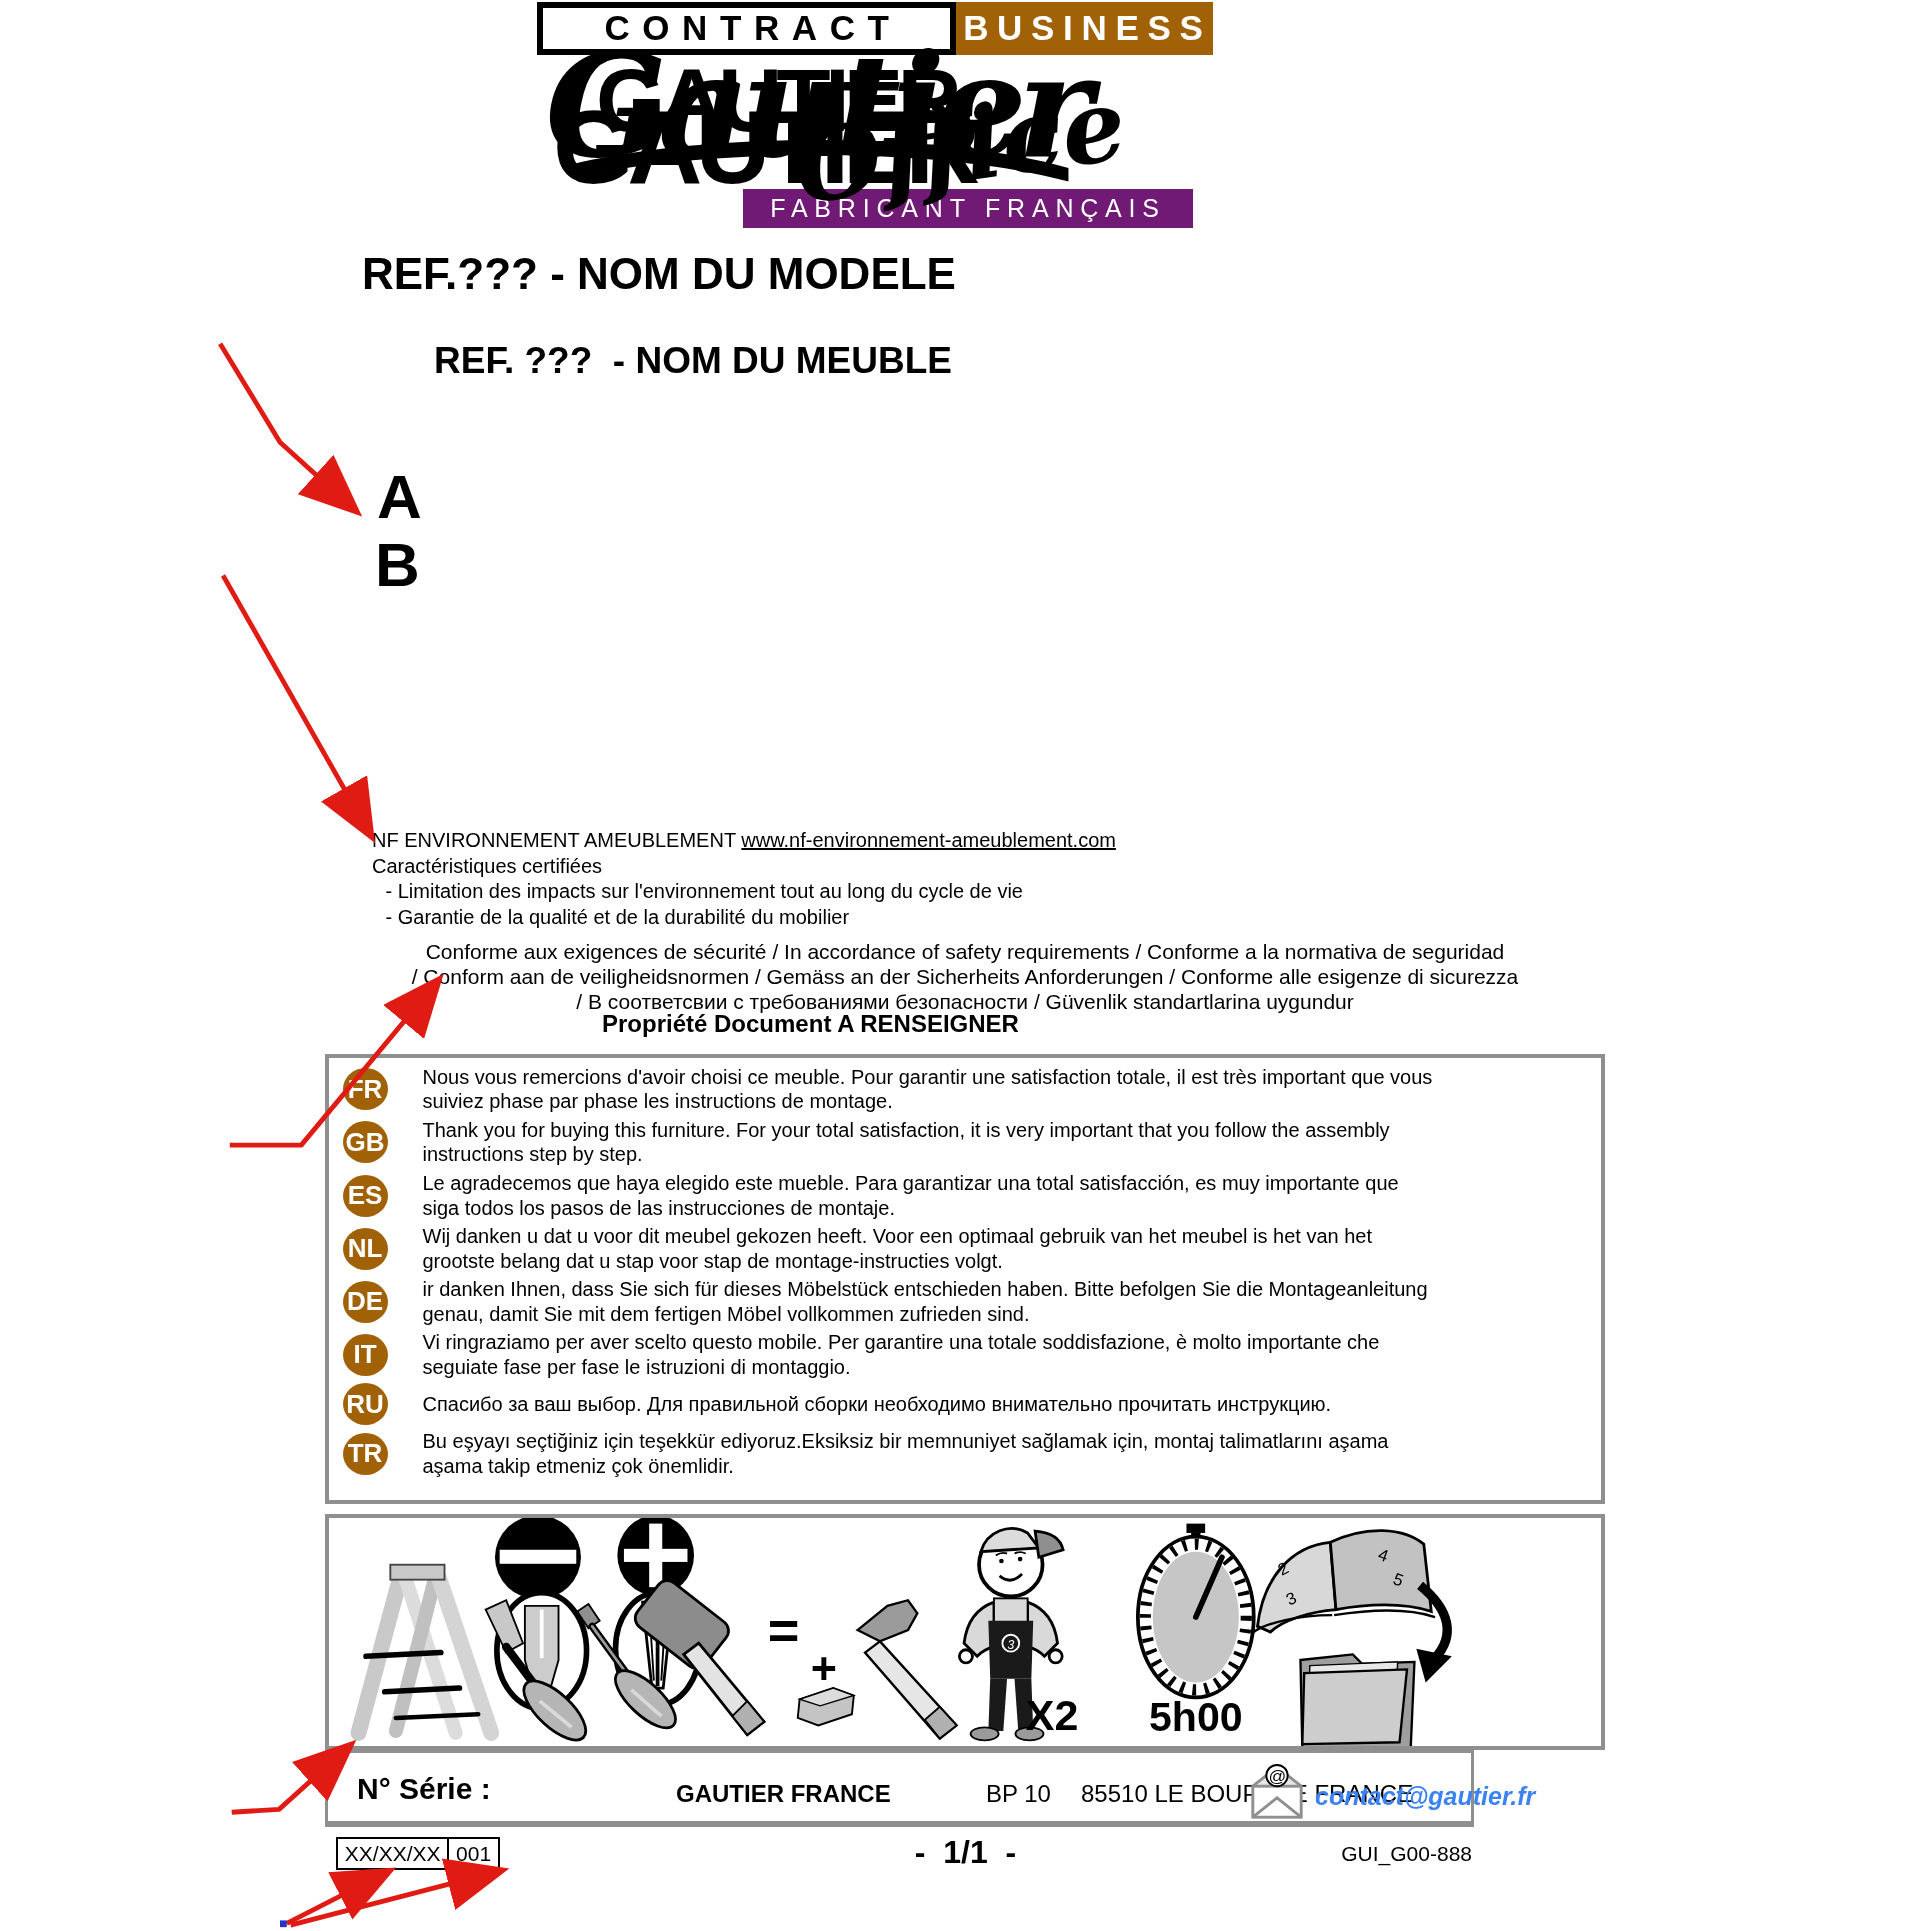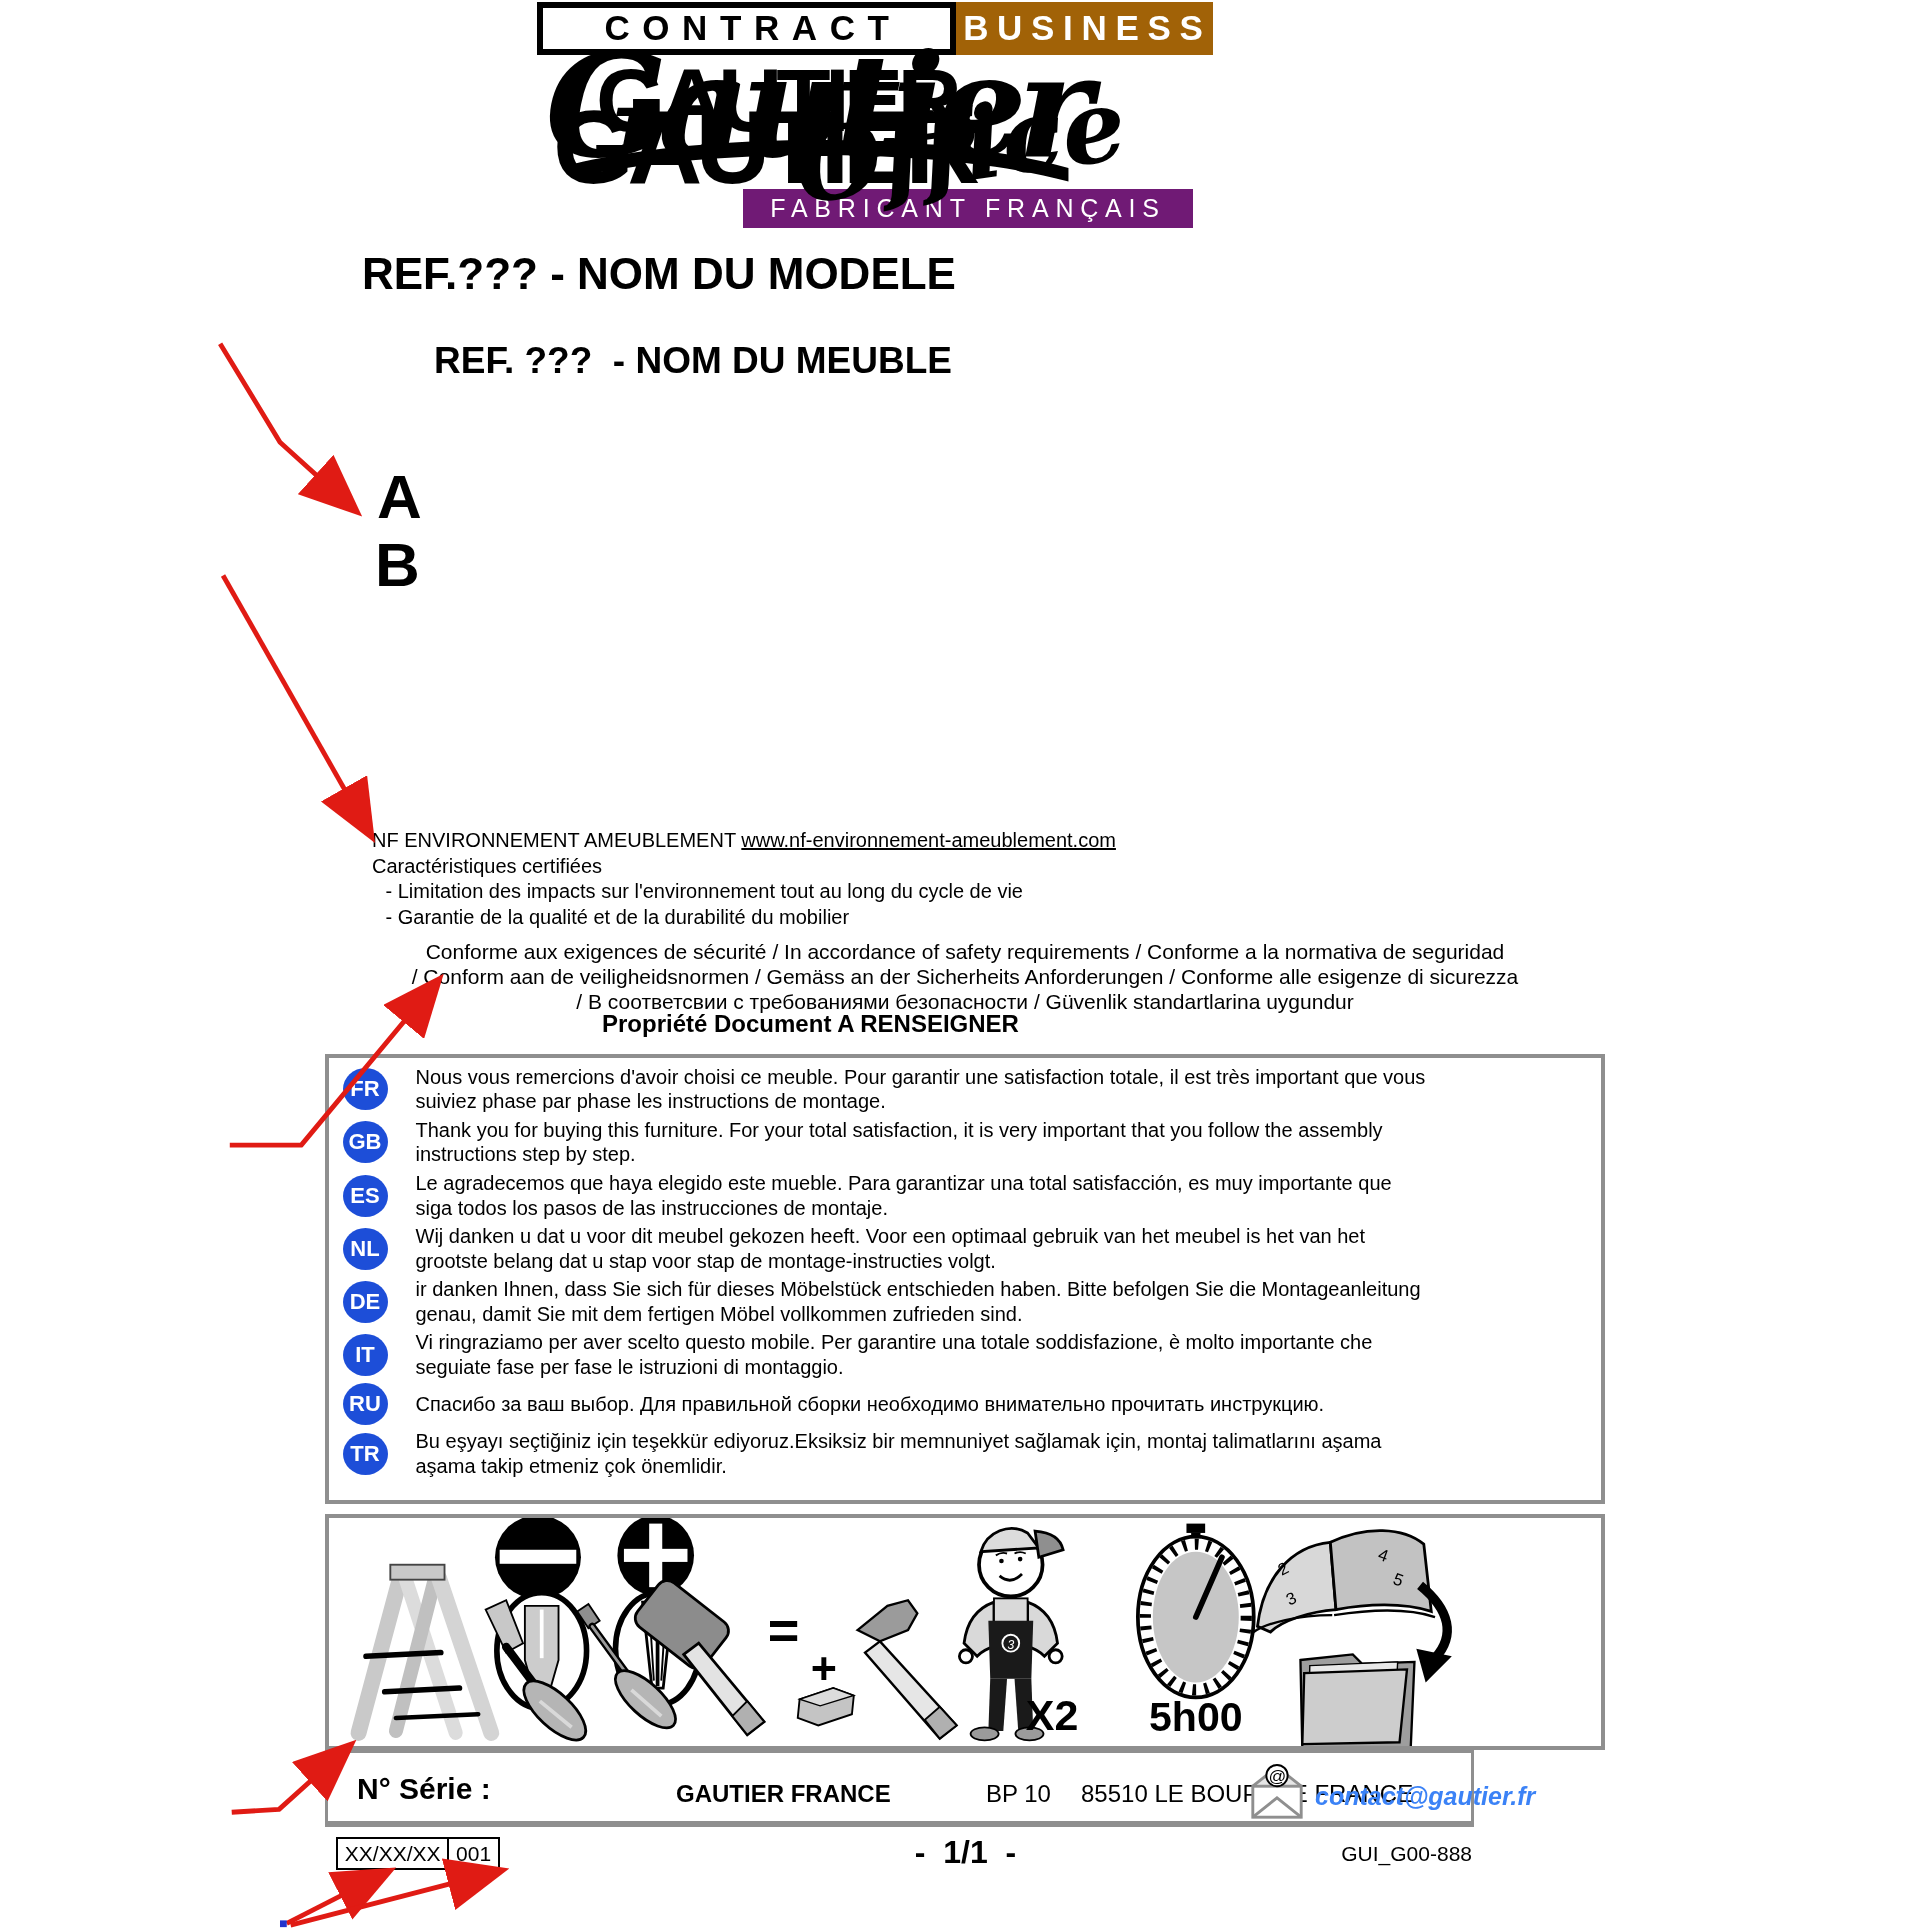--- a/index.html
+++ b/index.html
@@ -25,21 +25,21 @@
   #label-b{left:375px;top:534px;font-size:62px;font-weight:bold;line-height:1}
   
   #nf-block{left:372px;top:828px;font-size:20px;line-height:25.6px}
   #nf-block .indent{padding-left:13.5px}
   #nf-link{text-decoration:underline;color:#000}
   #conformity{left:325px;top:939px;width:1280px;text-align:center;font-size:21px;line-height:25px}
   #propriete{left:602px;top:1010px;font-size:24px;font-weight:bold}
   
   #lang-box{left:325px;top:1054px;width:1280px;height:450px;border:4.8px solid #8f8f8f;padding:6.8px 5.8px 0 13.5px}
   .lang-row{display:flex;align-items:center;margin-bottom:3.9px}
-  .lang-badge{width:45px;height:42px;border-radius:50%;background:#1d4ed8;color:#fff;font-weight:bold;font-size:22px;display:flex;align-items:center;justify-content:center;margin-right:28px;flex:none}
+  .lang-badge{width:45px;height:42px;border-radius:50%;background:#a16207;color:#fff;font-weight:bold;font-size:26px;display:flex;align-items:center;justify-content:center;margin-right:35px;flex:none}
   .lang-text{font-size:20px;line-height:24.6px;white-space:pre-line}
   
   #tools-box{left:325px;top:1514px;width:1280px;height:236px;border:4.8px solid #8f8f8f}
   #tools-svg{position:absolute;left:0;top:0;width:100%;height:100%}
   
   #footer-box{left:325px;top:1750px;width:1149px;height:77px;border:3.9px solid #8f8f8f;border-bottom-width:6.8px}
   #serial-label{position:absolute;left:29px;top:19.3px;font-size:30px;font-weight:bold}
   #company{position:absolute;left:348px;top:27px;font-size:24px;font-weight:bold}
   #pobox{position:absolute;left:658px;top:27px;font-size:24px}
   #city{position:absolute;left:753px;top:27px;font-size:24px}

